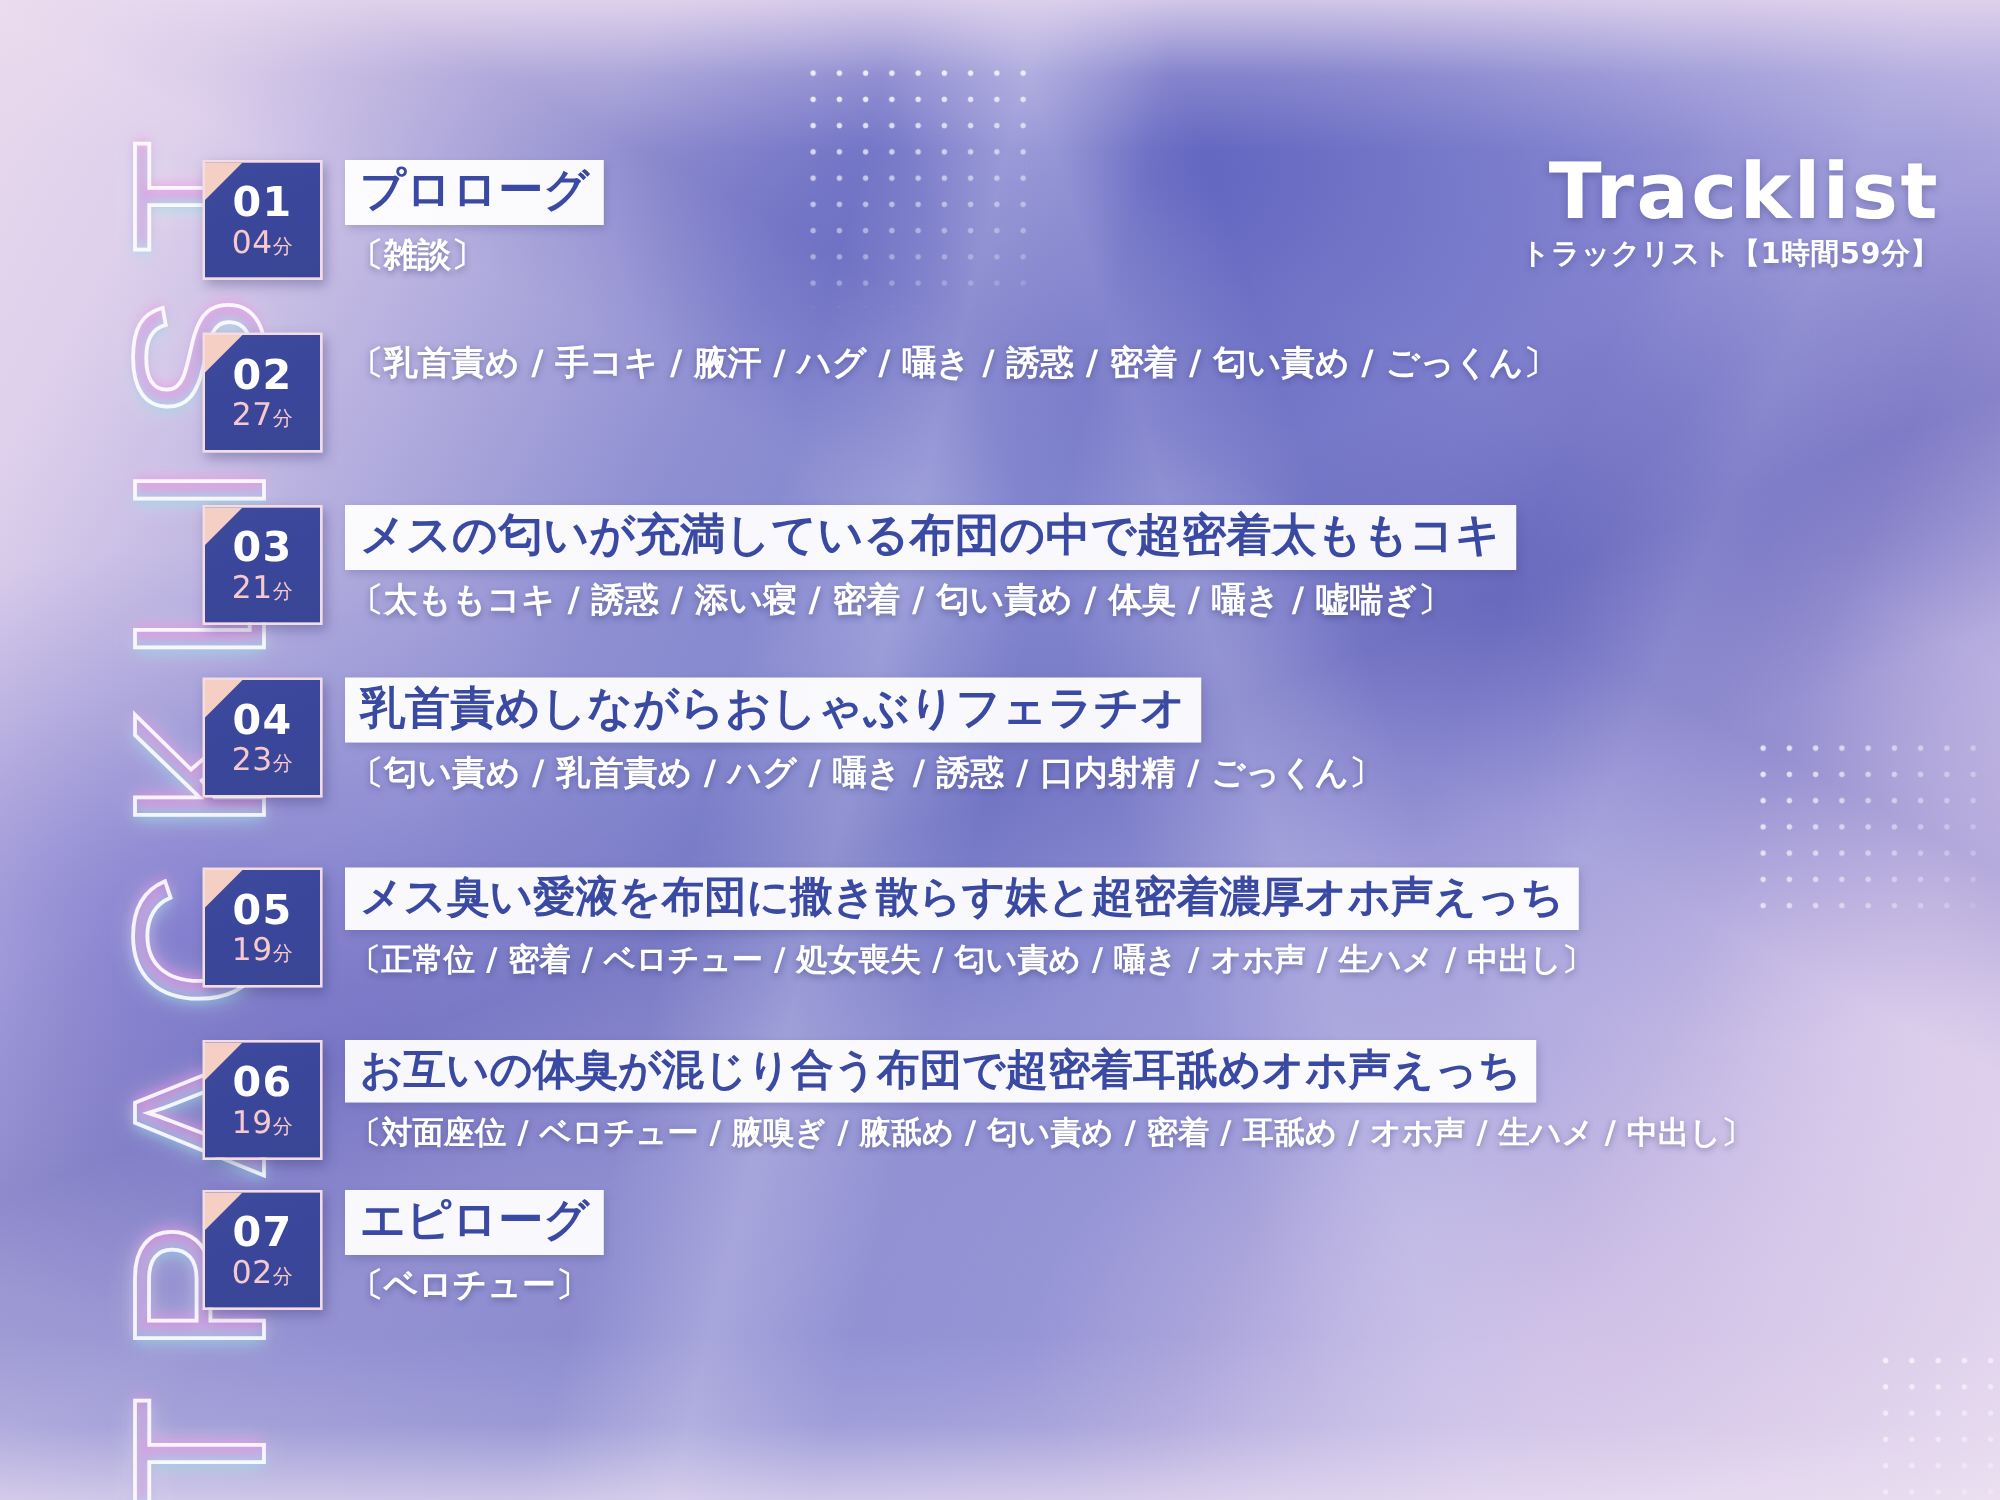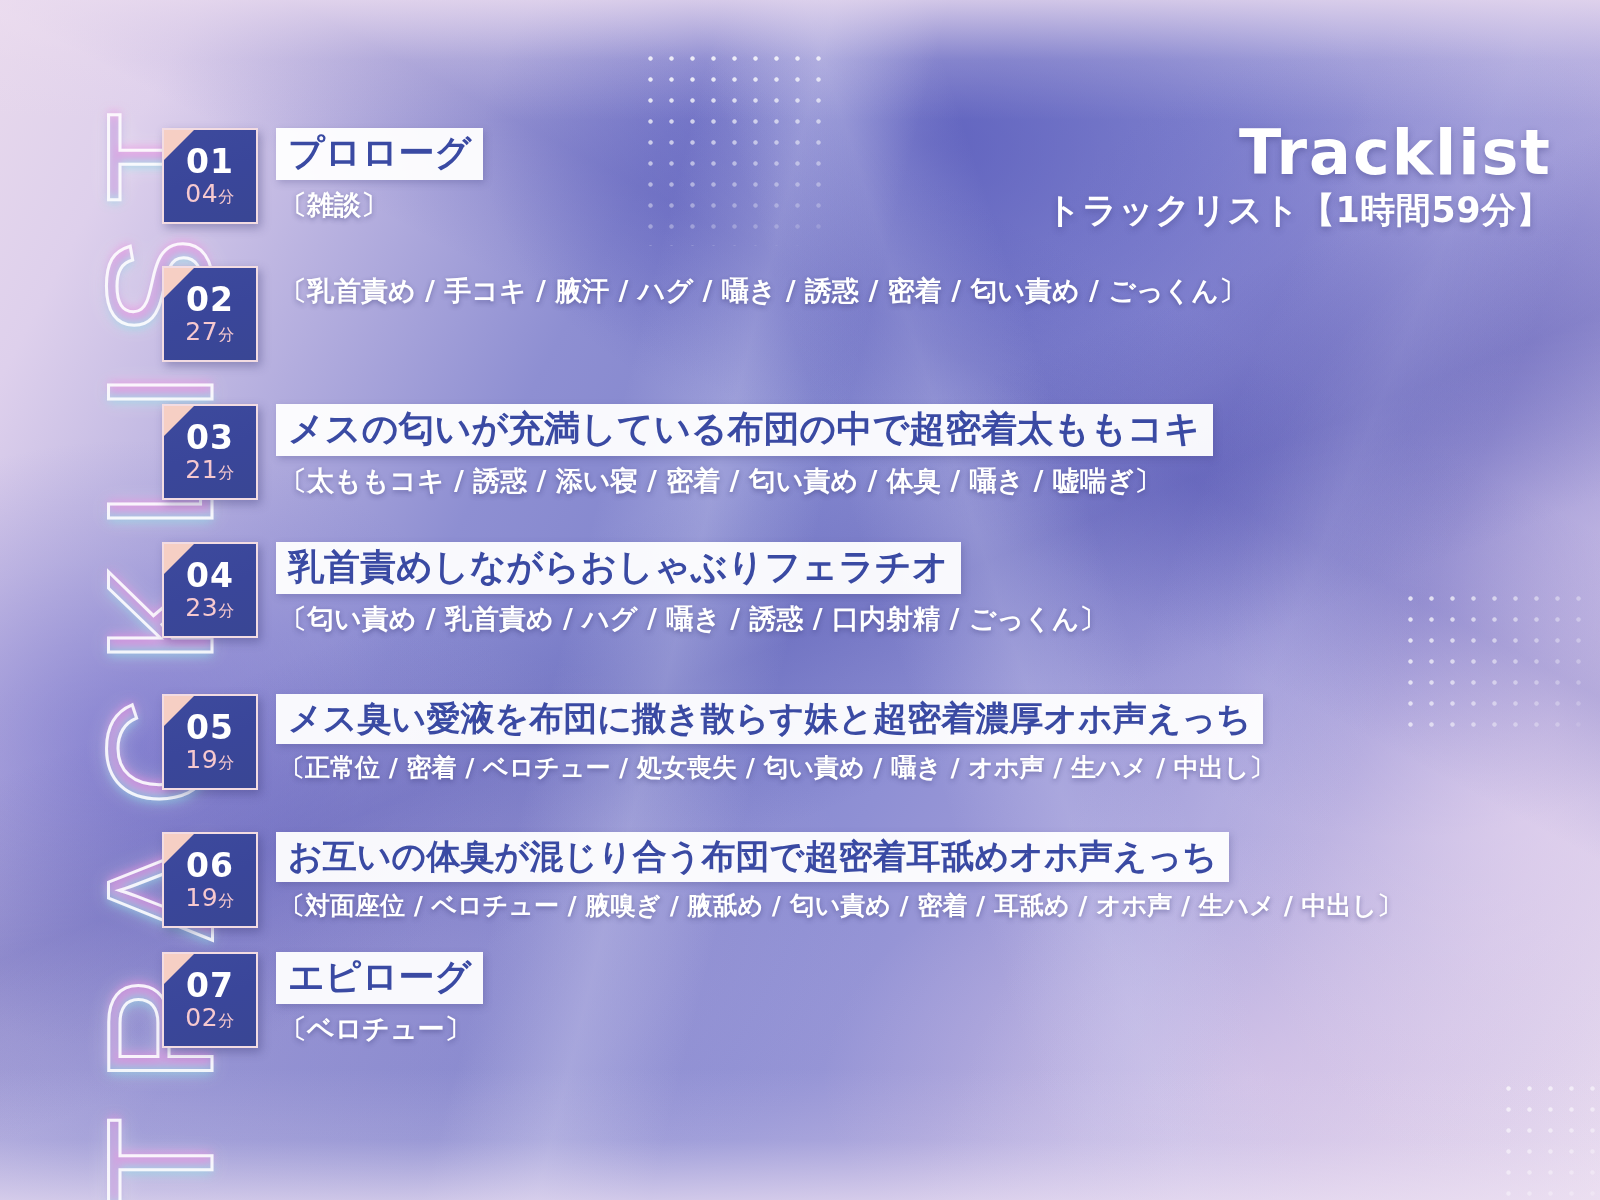--- a/index.html
+++ b/index.html
@@ -125,21 +125,21 @@
     font-family:"DejaVu Sans","Liberation Sans",sans-serif;
     font-size:62px;
     font-weight:bold;
     color:#ffffff;
     letter-spacing:2px;
     line-height:1;
     text-shadow:0 3px 7px rgba(55,55,120,.38);
   }
   .header-sub{
     font-family:"DejaVu Sans","Liberation Sans",sans-serif;
-    font-size:35px;
+    font-size:23px;
     font-weight:bold;
     color:#ffffff;
     letter-spacing:.5px;
     line-height:1.15;
     margin-top:6px;
     text-shadow:0 3px 6px rgba(55,55,120,.38);
   }
 
   
   .track-list{ position:absolute; left:0; top:0; width:1600px; }

